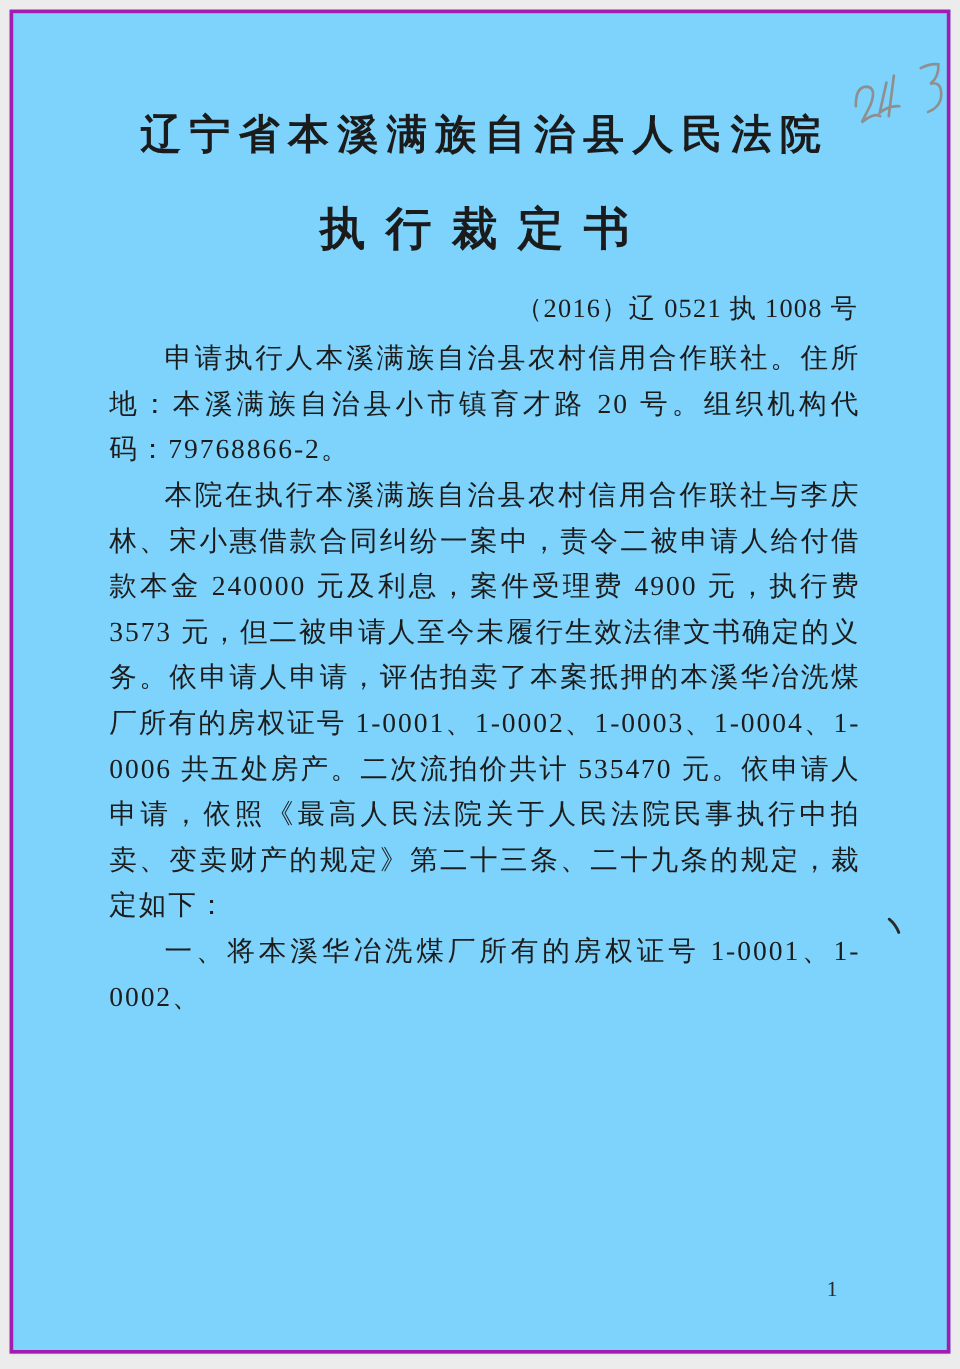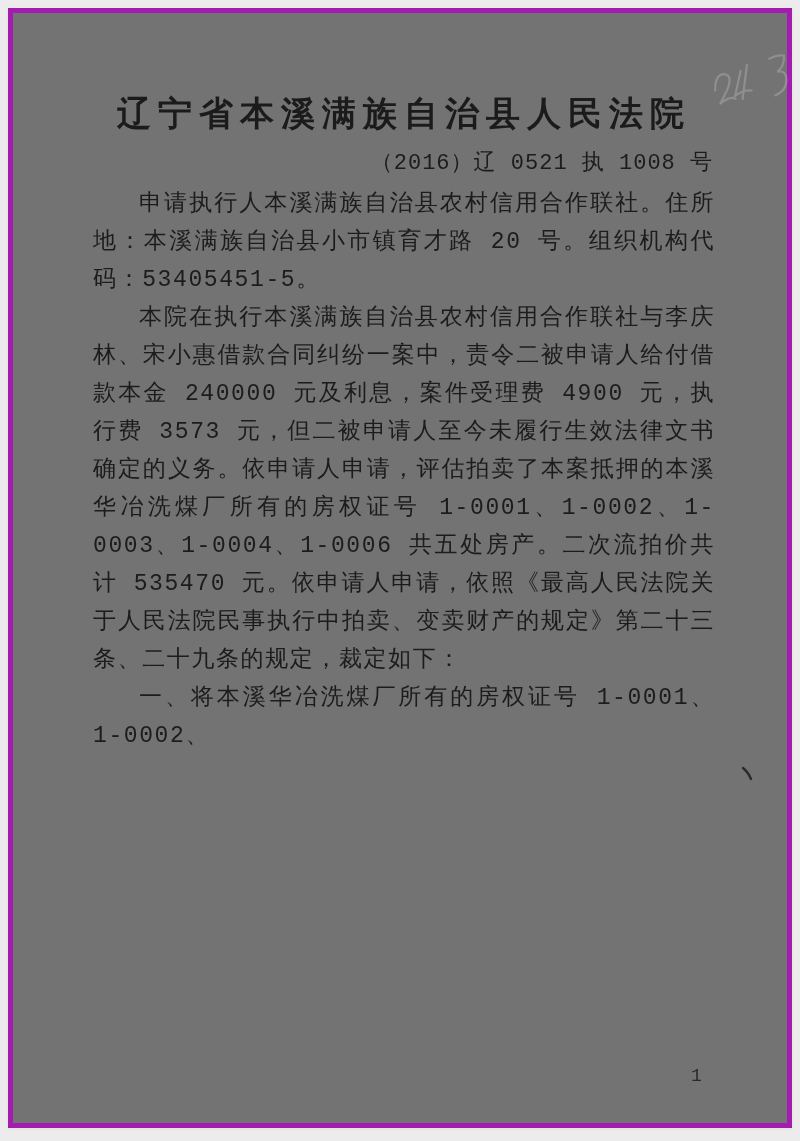--- a/index.html
+++ b/index.html
@@ -14,25 +14,24 @@
     height: 1141px;
     background: #ececec;
     overflow: hidden;
   }
   .page {
     position: absolute;
     left: 8px;
     top: 8px;
     width: 784px;
     height: 1120px;
-    background: #737373;
-    border: 5px solid #a21caf;
+    background: #7dd3fc;
+    border: 3px solid #a21caf;
     box-sizing: border-box;
     box-shadow: 0 1px 3px rgba(0,0,0,0.06);
-    font-family: Liberation Mono, monospace;
   }
   .content {
     position: relative;
     padding: 0 72px 0 80px;
     color: #1c1c1c;
   }
   .court-name {
     margin-top: 78px;
     text-align: center;
     font-size: 34px;
@@ -44,21 +43,21 @@
   .doc-title {
     margin-top: 30px;
     text-align: center;
     font-size: 38px;
     font-weight: bold;
     letter-spacing: 17px;
     color: #1b1b1b;
     white-space: nowrap;
   }
   .case-number {
-    margin-top: 10px;
+    margin-top: 26px;
     text-align: right;
     font-size: 22px;
     letter-spacing: 1px;
     color: #1c1c1c;
     padding-right: 2px;
   }
   .body-text {
     margin-top: 8px;
   }
   .body-text p {
@@ -101,24 +100,25 @@
           <path d="M10,36 q2,-16 11,-15 q9,2 1,16 l-9,13 q11,-7 16,-3"></path>
           <path d="M38,20 l-9,24 q9,-5 17,-3"></path>
           <path d="M45,15 l-9,33"></path>
           <path d="M68,12 q9,-3 15,-1 q-1,11 -9,15 q9,-1 8,9 q-1,11 -13,14"></path>
         </g>
       </svg>
     </div>
 
     <div class="content">
       <div class="court-name">辽宁省本溪满族自治县人民法院</div>
+      <div class="doc-title">执行裁定书</div>
       <div class="case-number">（2016）辽 0521 执 1008 号</div>
 
       <div class="body-text">
-        <p>申请执行人本溪满族自治县农村信用合作联社。住所地：本溪满族自治县小市镇育才路 20 号。组织机构代码：53405451-5。</p>
+        <p>申请执行人本溪满族自治县农村信用合作联社。住所地：本溪满族自治县小市镇育才路 20 号。组织机构代码：79768866-2。</p>
         <p>本院在执行本溪满族自治县农村信用合作联社与李庆林、宋小惠借款合同纠纷一案中，责令二被申请人给付借款本金 240000 元及利息，案件受理费 4900 元，执行费 3573 元，但二被申请人至今未履行生效法律文书确定的义务。依申请人申请，评估拍卖了本案抵押的本溪华冶洗煤厂所有的房权证号 1-0001、1-0002、1-0003、1-0004、1-0006 共五处房产。二次流拍价共计 535470 元。依申请人申请，依照《最高人民法院关于人民法院民事执行中拍卖、变卖财产的规定》第二十三条、二十九条的规定，裁定如下：</p>
         <p>一、将本溪华冶洗煤厂所有的房权证号 1-0001、1-0002、</p>
       </div>
     </div>
 
     <div class="ink-tick">
       <svg width="18" height="18" viewBox="0 0 18 18">
         <path d="M4,3 q5,4 8,11" fill="none" stroke="#2a2a2a" stroke-width="2.4" stroke-linecap="round"></path>
       </svg>
     </div>

